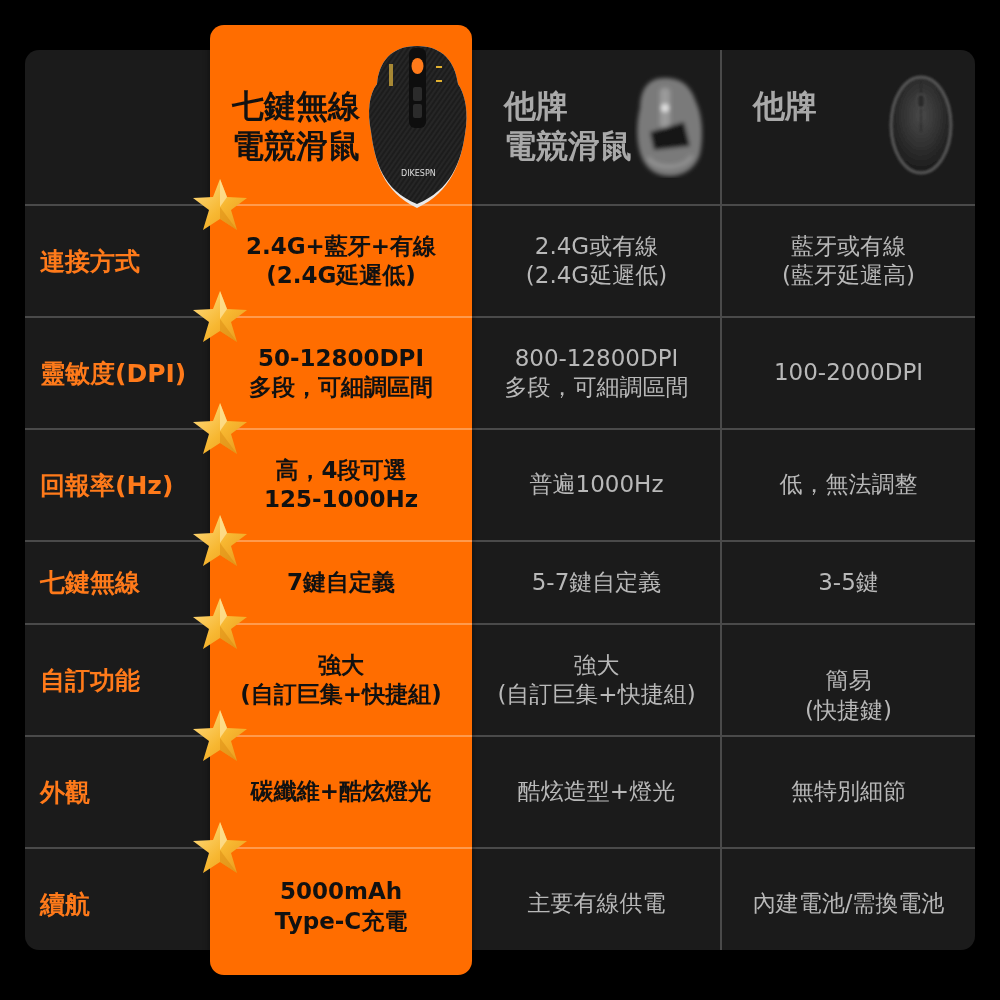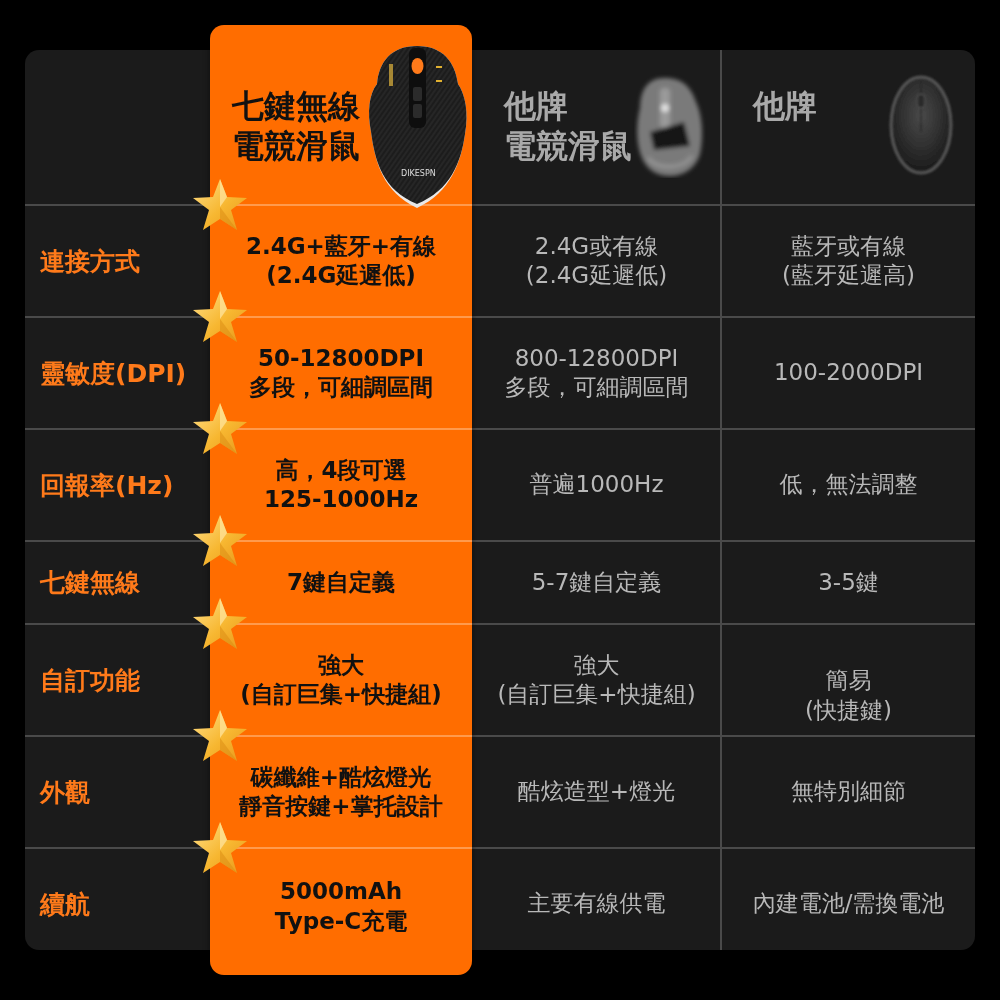--- a/index.html
+++ b/index.html
@@ -196,21 +196,20 @@
   <div>強大</div>
   <div>(自訂巨集+快捷組)</div>
 </div>
 <div class="cell office" style="top:625px;height:141px">
   <div>簡易</div>
   <div>(快捷鍵)</div>
 </div>
 
 <div class="cell ours" style="top:737px;height:110px">
   <div>碳纖維+酷炫燈光</div>
-  <div>靜音按鍵+掌托設計</div>
 </div>
 <div class="cell gaming" style="top:737px;height:110px">
   <div>酷炫造型+燈光</div>
 </div>
 <div class="cell office" style="top:737px;height:110px">
   <div>無特別細節</div>
 </div>
 
 <div class="cell ours" style="top:849px;height:115px">
   <div>5000mAh</div>

